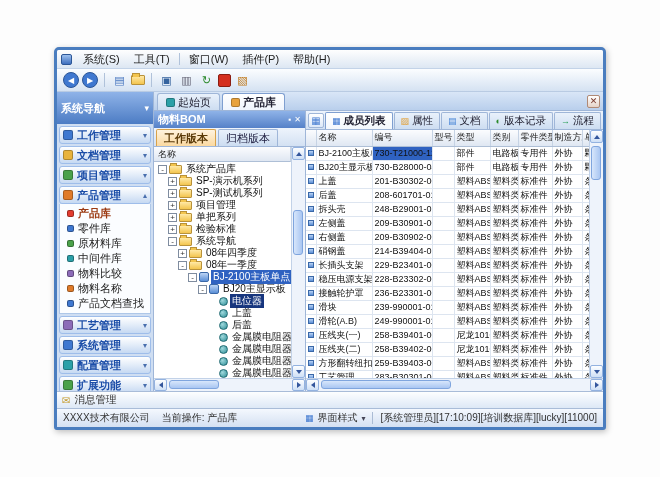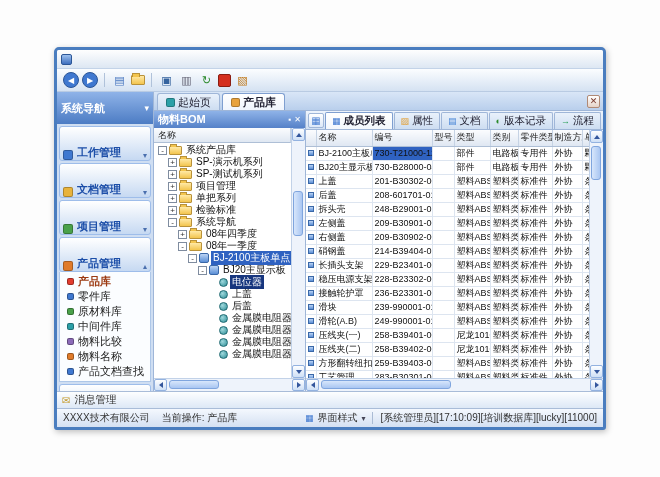--- a/index.html
+++ b/index.html
@@ -23,22 +23,22 @@
   .tb-sep{width:1px;height:14px;background:#b0c2da;margin:0 3px;}
   .tb-folder{width:14px;height:10px;background:linear-gradient(#ffe9a6,#f3c54e);border:1px solid #b9923a;border-radius:1px;position:relative;}
   .tb-folder::before{content:"";position:absolute;left:0;top:-3px;width:6px;height:3px;background:#f3c54e;border:1px solid #b9923a;border-bottom:none;}
   
   .main{flex:1;display:flex;min-height:0;}
   .sidebar{width:97px;flex:0 0 97px;background:#cfdef2;border-right:1px solid #9fb6d8;display:flex;flex-direction:column;overflow:hidden;}
   .sb-header{height:17px;flex:0 0 17px;background:linear-gradient(#8fb3e8,#4c7cc4);color:#fff;font-size:11px;font-weight:bold;
              display:flex;align-items:center;justify-content:space-between;padding:16px 4px;}
   .sb-hbtn{font-size:9px;cursor:default;}
   .sb-group{margin:2px 2px 0;}
-  .sb-group-header{height:35px;background:linear-gradient(#ffffff,#c6d9f2);border:1px solid #9ebdea;border-radius:3px;
-                   display:flex;align-items:flex-end;gap:4px;padding:0 3px;font-size:11px;color:#1c4ea8;font-weight:bold;}
+  .sb-group-header{height:18px;background:linear-gradient(#ffffff,#c6d9f2);border:1px solid #9ebdea;border-radius:3px;
+                   display:flex;align-items:center;gap:4px;padding:0 3px;font-size:11px;color:#1c4ea8;font-weight:bold;}
   .sb-gicon{width:10px;height:10px;border-radius:2px;border:1px solid rgba(0,0,0,.25);flex:0 0 auto;}
   .sb-glabel{flex:1;white-space:nowrap;overflow:hidden;}
   .sb-chev{font-size:8px;color:#4a6fae;}
   .sb-items{background:#fbfdff;border:1px solid #aec7e8;border-top:none;padding:2px 0;}
   .sb-item{height:15px;display:flex;align-items:center;gap:4px;padding:0 2px 0 7px;font-size:11px;color:#222;white-space:nowrap;}
   .sb-item .dot{width:7px;height:7px;border-radius:2px;border:1px solid rgba(0,0,0,.3);flex:0 0 auto;}
   .sb-item.sel{color:#9c3a12;font-weight:bold;}
   
   .rightarea{flex:1;display:flex;flex-direction:column;min-width:0;}
   .tabstrip{height:19px;flex:0 0 19px;background:linear-gradient(#d9e6f7,#b9cfec);border-bottom:1px solid #9fb6d8;
@@ -125,20 +125,28 @@
   .st-dd{font-size:8px;color:#445;}
   .st-sep{width:1px;height:12px;background:#aabbd4;margin:0 3px;}
 </style>
 </head>
 <body>
 
 <div class="window">
 
   <div class="menubar">
     <span class="app-ico"></span>
+    <div class="menu-items" id="menu-items">
+        <div class="menu-item">系统(S)</div>
+        <div class="menu-item">工具(T)</div>
+        <span class="menu-sep"></span>
+        <div class="menu-item">窗口(W)</div>
+        <div class="menu-item">插件(P)</div>
+        <div class="menu-item">帮助(H)</div>
+      </div>
   </div>
 
   <div class="toolbar" id="toolbar-icons">
       <div class="tb-icon tb-circle" style="background: rgb(63, 120, 208); color: rgb(255, 255, 255);">◀</div>
       <div class="tb-icon tb-circle" style="background: rgb(63, 120, 208); color: rgb(255, 255, 255);">▶</div>
       <div class="tb-sep"></div>
       <div class="tb-icon" style="color: rgb(74, 120, 192);">▤</div>
       <div class="tb-folder"></div>
       <div class="tb-sep"></div>
       <div class="tb-icon" style="color: rgb(53, 99, 158);">▣</div>
@@ -263,20 +271,24 @@
       <div class="panels">
 
         <div class="bom-panel">
           <div class="bom-header">
             <span>物料BOM</span>
             <span class="bom-hbtns">
               <span>▪</span>
               <span>✕</span>
             </span>
           </div>
+          <div class="bom-tabs" id="bom-tabs">
+              <div class="btab active">工作版本</div>
+              <div class="btab">归档版本</div>
+            </div>
           <div class="bom-body">
             <div class="tree-clip">
               <div class="tree-colhead">
                 <span>名称</span>
               </div>
               <div class="tree" id="tree">
                   <div class="tree-row">
                     <span class="indent" style="width: 0px;"></span>
                     <span class="exp">-</span>
                     <span class="tico-folder"></span>

